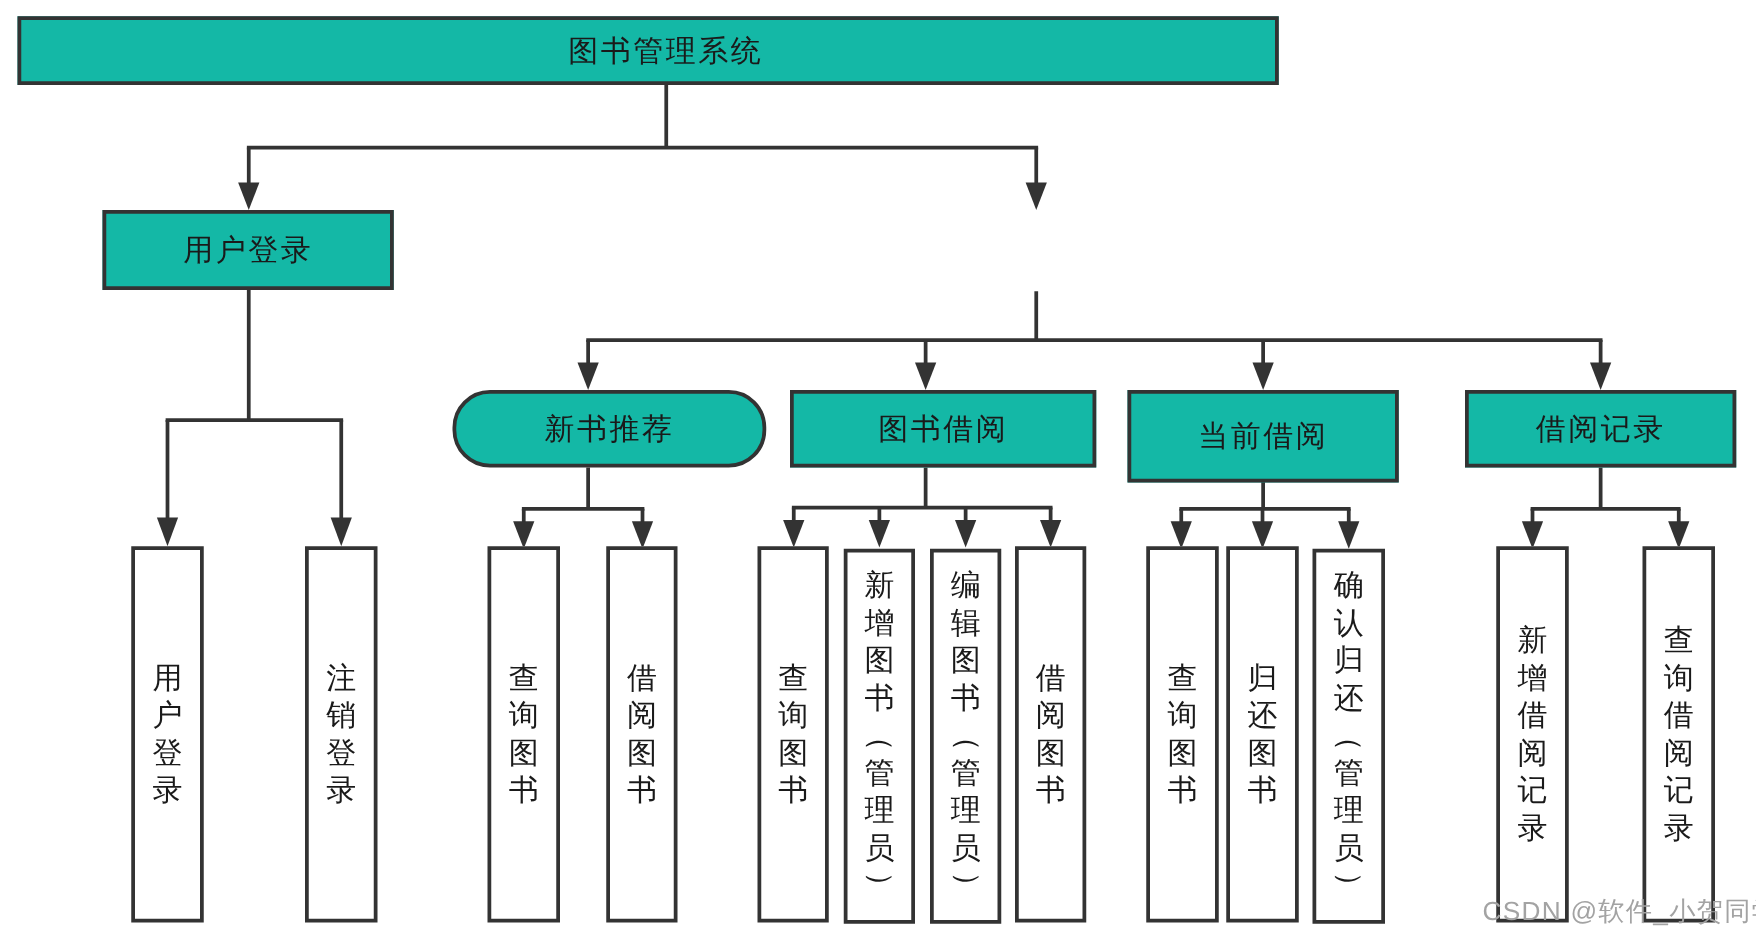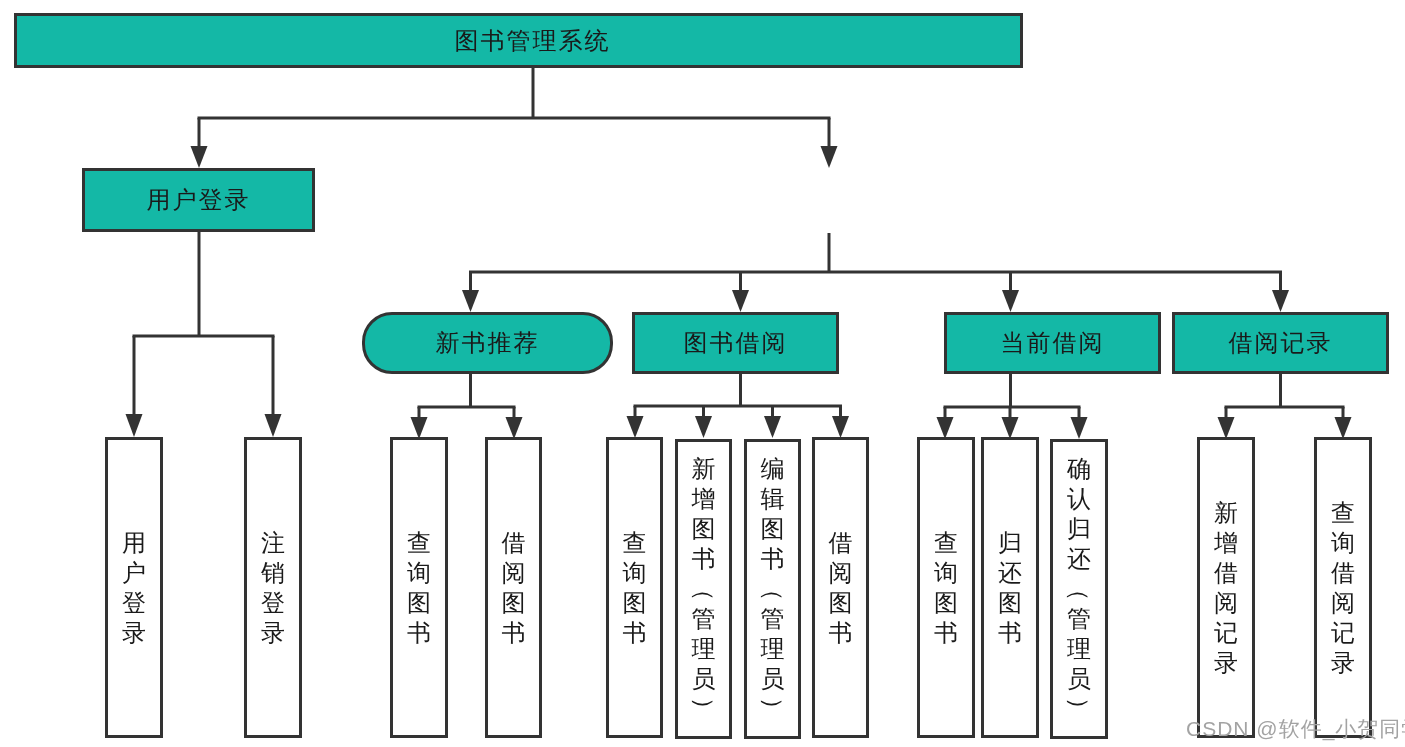--- a/index.html
+++ b/index.html
@@ -151,24 +151,24 @@
     <span class="root-label">图书管理系统</span>
   </div>
 
   <div class="hbox" style="left:82px; top:168px; width:233px; height:64px;">
     <span>用户登录</span>
   </div>
 
   <div class="hbox" style="left:362px; top:312px; width:251px; height:62px;border-radius:30px;">
     <span>新书推荐</span>
   </div>
-  <div class="hbox" style="left:632px; top:312px; width:207px; height:62px;">
+  <div class="hbox" style="left:632px; top:312px; width:245px; height:62px;">
     <span>图书借阅</span>
   </div>
-  <div class="hbox" style="left:944px; top:312px; width:217px; height:62px;">
+  <div class="hbox" style="left:902px; top:312px; width:217px; height:74px;">
     <span>当前借阅</span>
   </div>
   <div class="hbox" style="left:1172px; top:312px; width:217px; height:62px;">
     <span>借阅记录</span>
   </div>
 
   <div class="vbox" style="left:105px; top:437px; width:58px; height:301px;">
       <span class="vchar">用</span>
       <span class="vchar">户</span>
       <span class="vchar">登</span>

